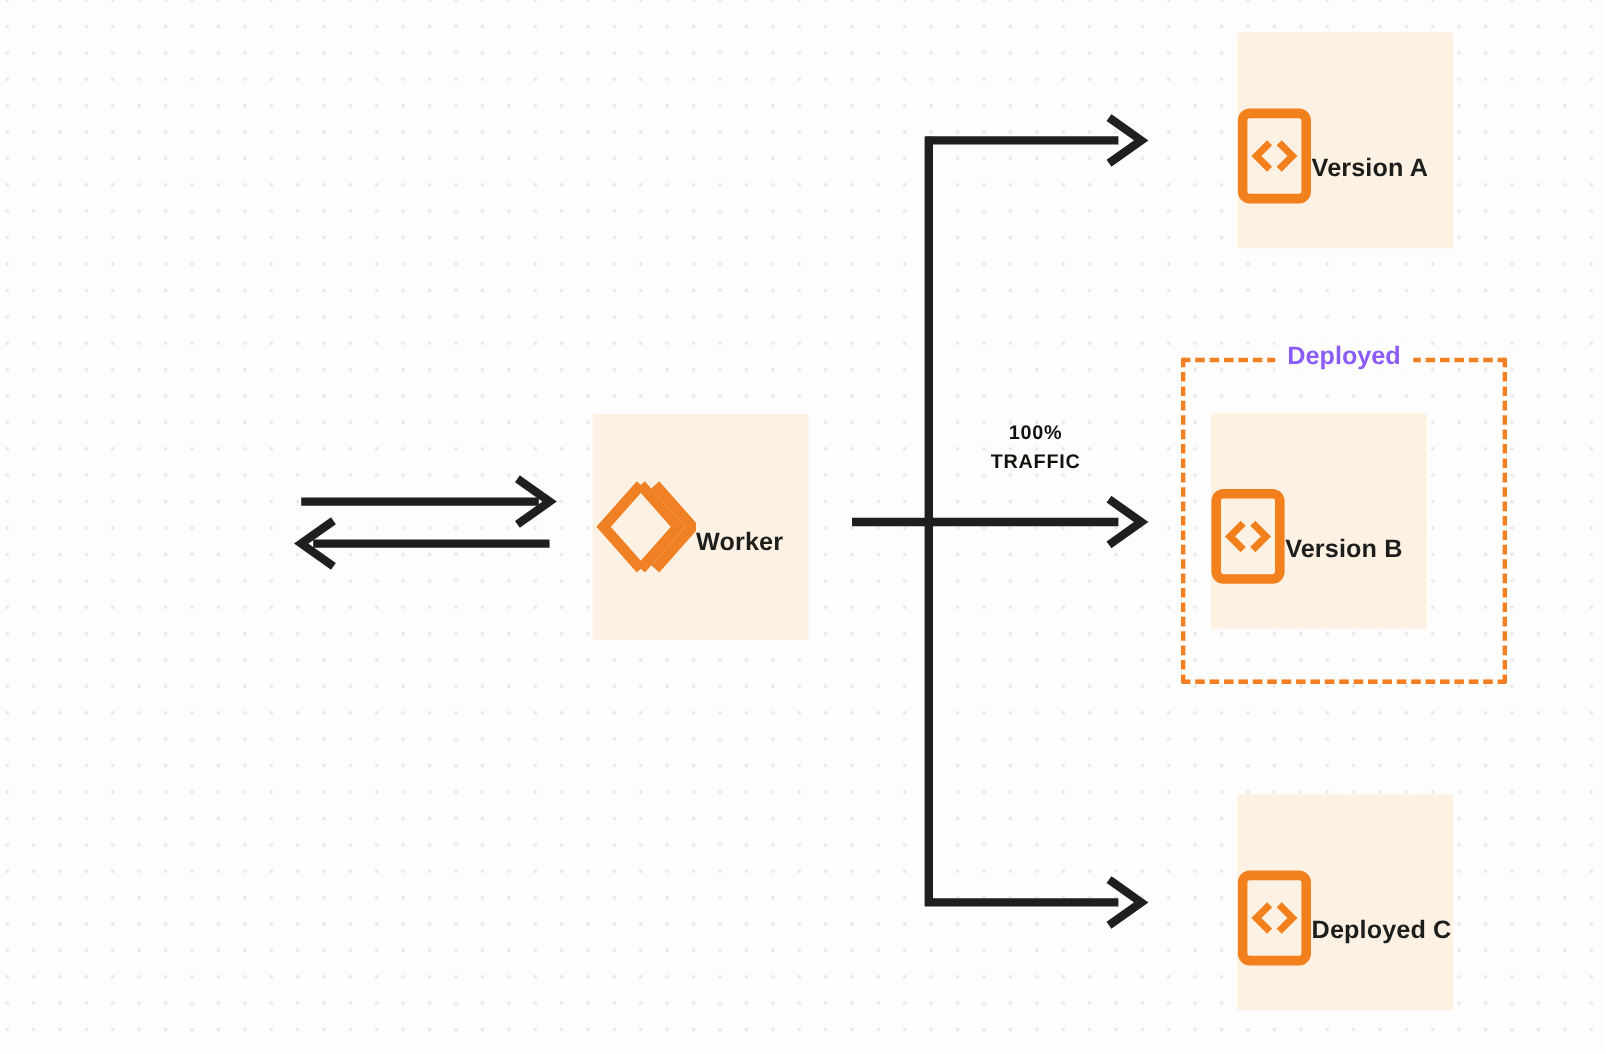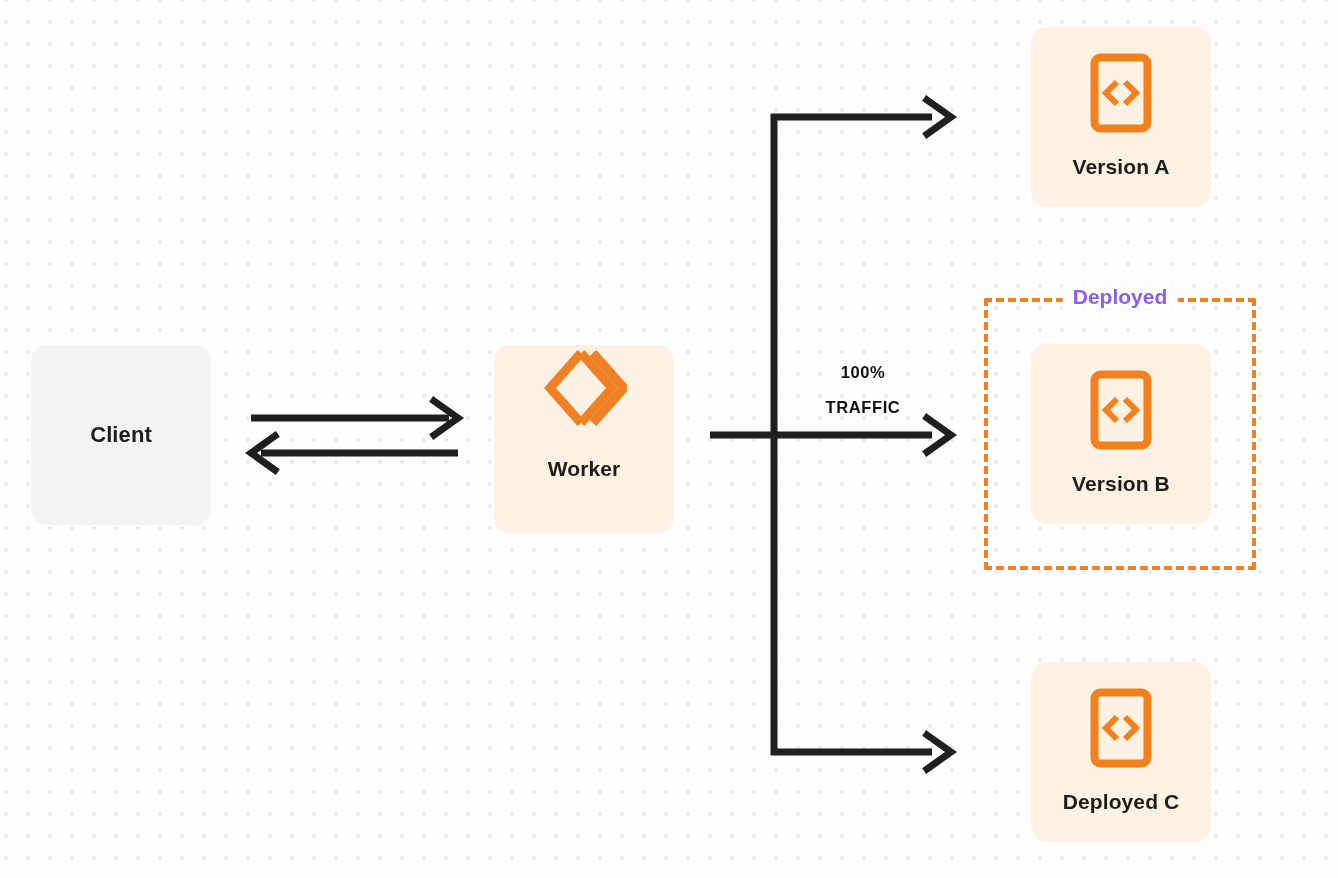--- a/index.html
+++ b/index.html
@@ -32,23 +32,23 @@
     top: 0;
     width: 1338px;
     height: 878px;
     pointer-events: none;
   }
 
   
   .node {
     position: absolute;
     box-sizing: border-box;
-    border-radius: 16px;
+    border-radius: 0;
     display: flex;
-    flex-direction: column;
+    flex-direction: row;
     align-items: center;
     justify-content: center;
   }
 
   .node-client {
     background: #f2f3f5;
     left: 31px;
     top: 345px;
     width: 180px;
     height: 180px;
@@ -65,21 +65,21 @@
 
   .node-version {
     background: #fdf1e3;
     width: 180px;
     height: 180px;
     justify-content: flex-start;
     padding-top: 26px;
   }
 
   .node-version-a { left: 1031px; top: 27px; }
-  .node-version-b { left: 1031px; top: 344px; }
+  .node-version-b { left: 1009px; top: 344px; }
   .node-version-c { left: 1031px; top: 662px; }
 
   .node-label {
     font-size: 21px;
     font-weight: 700;
     color: #1d1d1b;
     letter-spacing: 0.1px;
     text-align: center;
   }
 
@@ -134,21 +134,20 @@
     text-align: center;
     font-size: 16.5px;
     font-weight: 700;
     color: #14100c;
     letter-spacing: 0.6px;
     line-height: 1.45;
     background: transparent;
   }
   .traffic-label .tl-line {
     display: block;
-    margin-top: 11px;
   }
 </style>
 </head>
 <body>
 
 <div id="diagram">
 
   <svg id="connectors" viewBox="0 0 1338 878" width="1338" height="878" xmlns="http://www.w3.org/2000/svg">
 
     <g>
@@ -180,23 +179,20 @@
       <line x1="771" y1="752" x2="932" y2="752" stroke="#1f1f1f" stroke-width="7" stroke-linecap="butt"></line>
       <polyline points="927,735 951,752 927,769" fill="none" stroke="#1f1f1f" stroke-width="7" stroke-linecap="square" stroke-linejoin="miter"></polyline>
     </g>
   </svg>
 
   <div class="traffic-label">
     <span class="tl-line">100%</span>
     <span class="tl-line">TRAFFIC</span>
   </div>
 
-  <div class="node node-client">
-    <div class="node-label">Client</div>
-  </div>
 
   <div class="node node-worker">
     <span class="icon-slot">
       <svg width="86" height="86" viewBox="0 0 86 86" xmlns="http://www.w3.org/2000/svg">
 
         <polyline points="40,8 9,43 40,78" fill="none" stroke="#ef8023" stroke-width="9" stroke-linecap="butt" stroke-linejoin="miter"></polyline>
 
         <polyline points="40,8 71,43 40,78" fill="none" stroke="#ef8023" stroke-width="9" stroke-linecap="butt" stroke-linejoin="miter"></polyline>
 
         <polyline points="52,8 83,43 52,78" fill="none" stroke="#ef8023" stroke-width="9" stroke-linecap="butt" stroke-linejoin="miter"></polyline>

